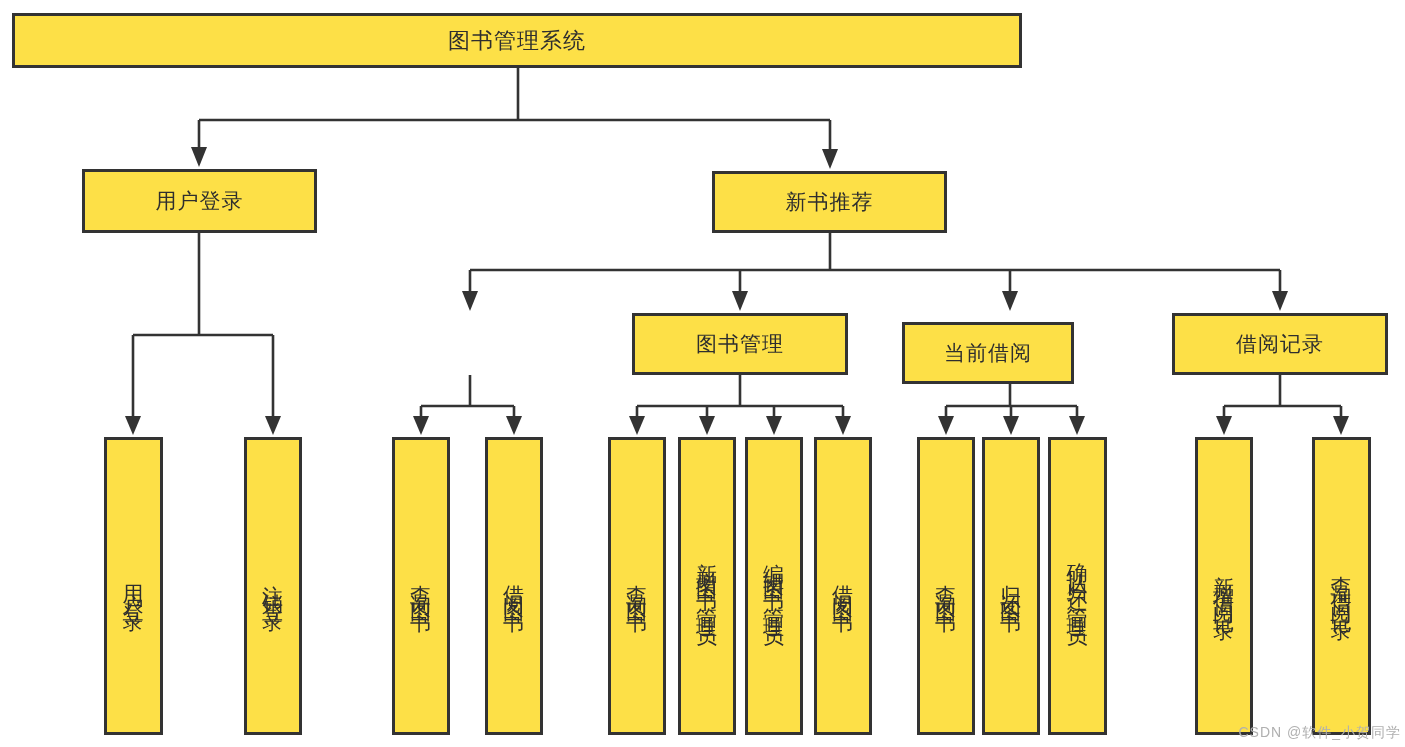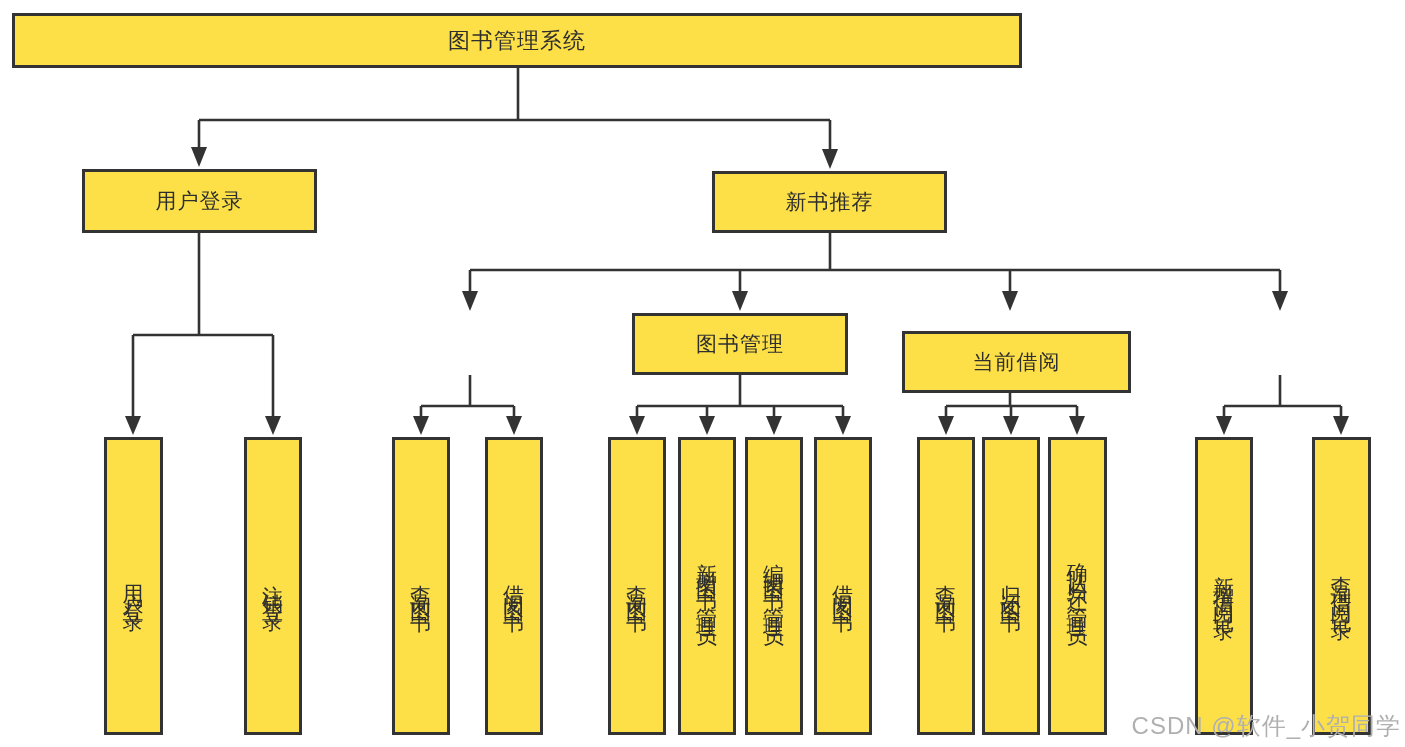--- a/index.html
+++ b/index.html
@@ -35,21 +35,21 @@
     writing-mode:vertical-rl;
     text-orientation:mixed;
     font-size:21px;
     letter-spacing:9px;
     color:var(--text);
     line-height:1;
     white-space:nowrap;
   }
   .watermark{
     position:absolute;right:4px;bottom:5px;
-    font-size:24px;color:var(--watermark);
+    font-size:14px;color:var(--watermark);
     z-index:5;letter-spacing:1px;white-space:nowrap;
   }
 </style>
 </head>
 <body>
 
 <div class="canvas">
 
   <svg class="connectors" width="1405" height="747">
 
@@ -134,22 +134,25 @@
   <div class="box h-box" style="left:82px;top:169px;width:235px;height:64px">
     <span class="lbl">用户登录</span>
   </div>
   <div class="box h-box" style="left:712px;top:171px;width:235px;height:62px">
     <span class="lbl">新书推荐</span>
   </div>
 
   <div class="box h-box" style="left:632px;top:313px;width:216px;height:62px">
     <span class="lbl">图书管理</span>
   </div>
-  <div class="box h-box" style="left:902px;top:331px;width:229px;height:62px">
+  <div class="box h-box" style="left:902px;top:322px;width:172px;height:62px">
     <span class="lbl">当前借阅</span>
+  </div>
+  <div class="box h-box" style="left:1172px;top:313px;width:216px;height:62px">
+    <span class="lbl">借阅记录</span>
   </div>
 
   <div class="box v-box" style="left:104px;top:437px;width:59px;height:298px">
     <span class="lbl">用户登录</span>
   </div>
   <div class="box v-box" style="left:244px;top:437px;width:58px;height:298px">
     <span class="lbl">注销登录</span>
   </div>
 
   <div class="box v-box" style="left:392px;top:437px;width:58px;height:298px">

